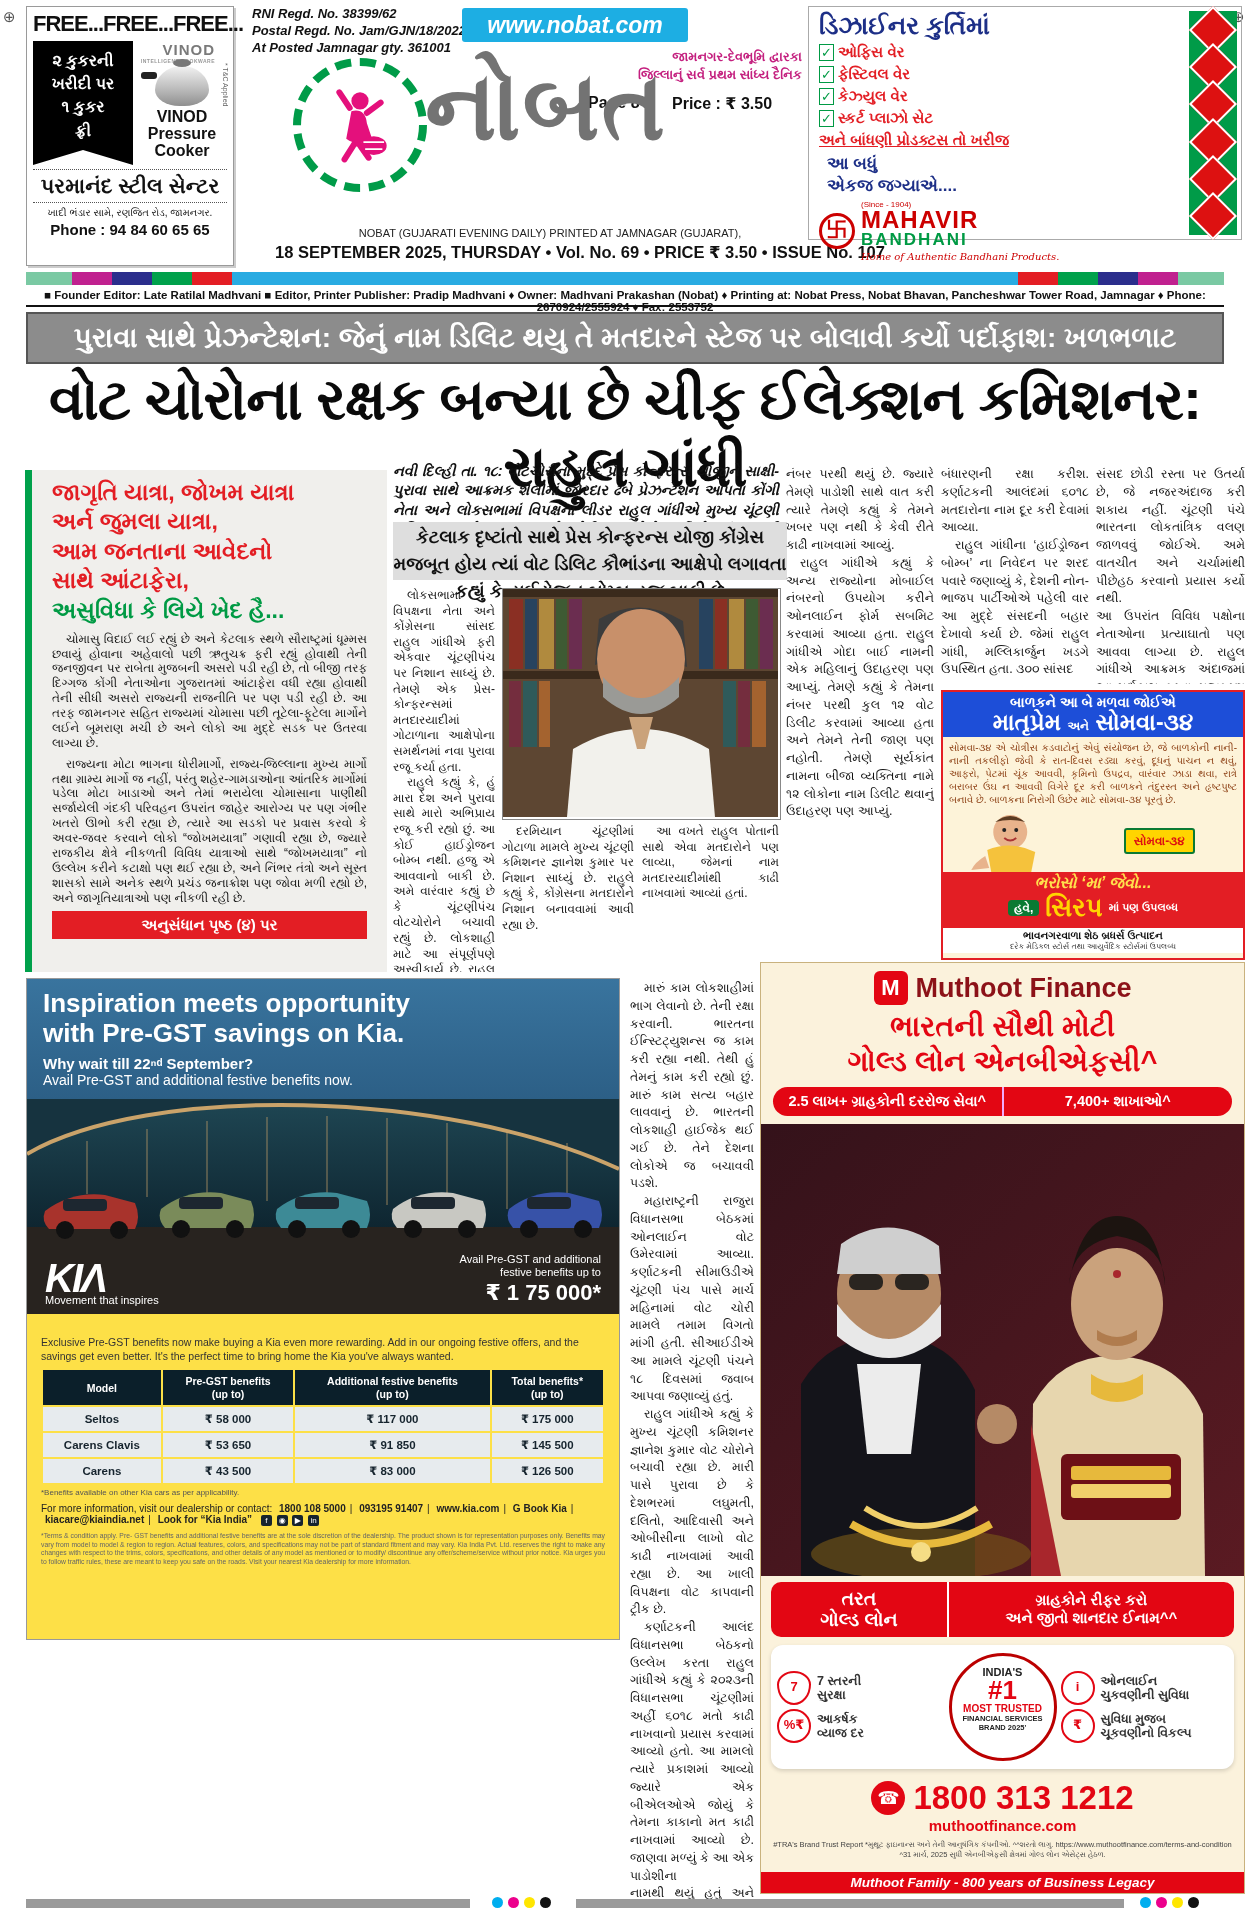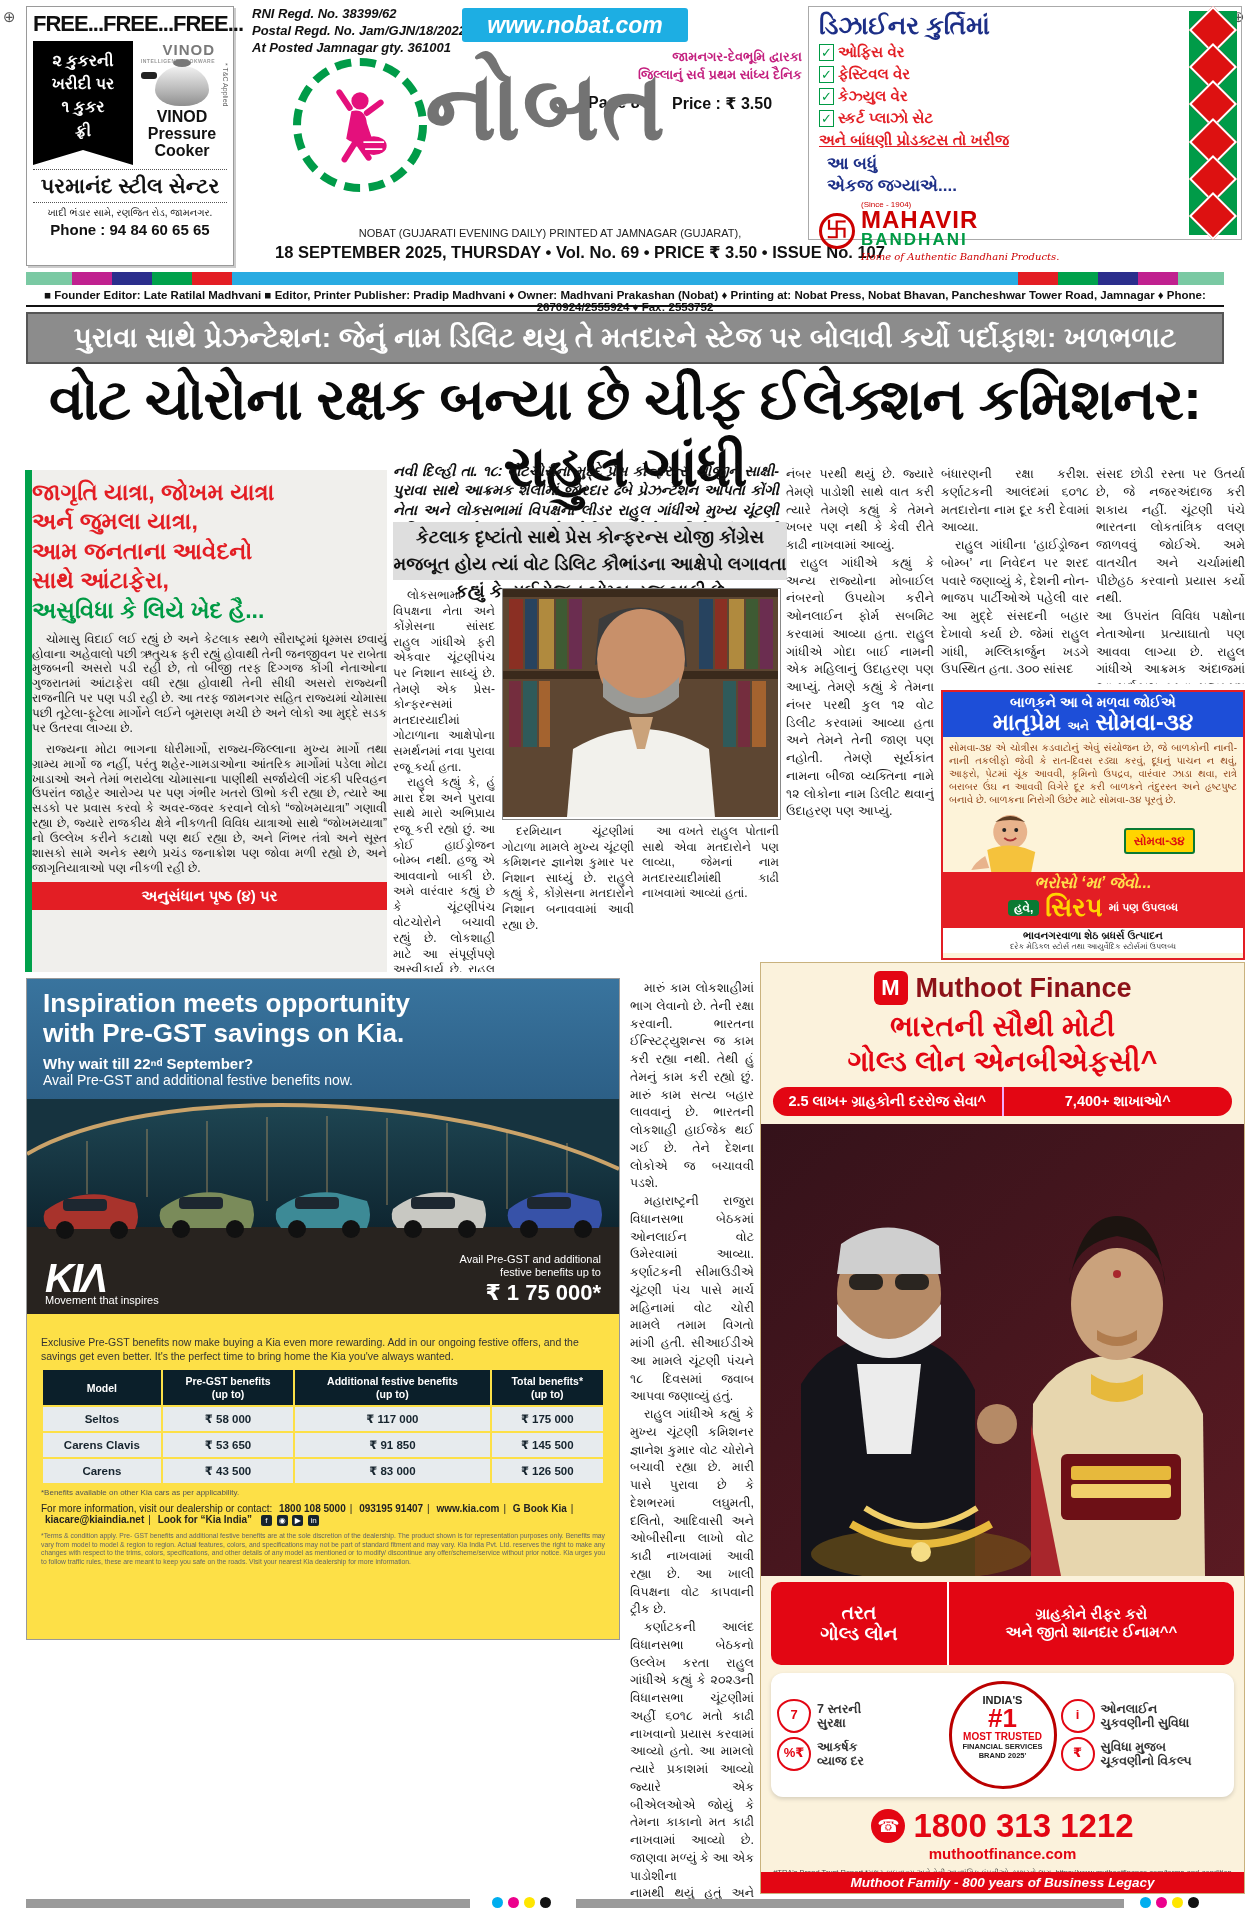--- a/index.html
+++ b/index.html
@@ -58,21 +58,21 @@
   
   .colorstrip{left:26px;top:272px;width:1198px;height:13px;display:flex;}
   .colorstrip span{height:100%;}
   .founder{left:26px;top:289px;width:1198px;text-align:center;font-size:11.5px;font-weight:bold;}
   .rule1{left:26px;top:305px;width:1198px;border-top:2px solid #111;}
   .strap{left:26px;top:312px;width:1198px;height:52px;background:#8c8c8c;border:2px solid #555;box-sizing:border-box;
          color:#fff;font-size:28px;font-weight:800;text-align:center;line-height:48px;}
   .headline{left:0;top:366px;width:1250px;text-align:center;font-size:57px;font-weight:800;letter-spacing:-1px;color:#0a0a0a;}
 
   
-  .leftbox{left:25px;top:470px;width:362px;height:502px;background:#f0efec;border-left:7px solid #00a14b;padding:8px 0;box-sizing:border-box;overflow:hidden;}
+  .leftbox{left:25px;top:470px;width:362px;height:502px;background:#f0efec;border-left:7px solid #00a14b;padding:8px 20px;box-sizing:border-box;overflow:hidden;}
   .lb-red{font-size:23px;font-weight:800;color:#e31e24;line-height:1.28;}
   .lb-green{font-size:23px;font-weight:800;color:#009a44;line-height:1.3;}
   .lb-p{font-size:12px;line-height:1.24;margin-top:6px;}
   .lb-btn{margin-top:6px;background:#e31e24;color:#fff;font-size:15px;font-weight:800;text-align:center;padding:5px 0;border:none;width:100%;}
 
   
   .lead{left:393px;top:462px;width:386px;font-size:14.5px;font-weight:bold;font-style:italic;line-height:1.33;}
   .subhead{left:393px;top:522px;width:394px;height:58px;background:#dedede;font-size:18px;font-weight:800;text-align:center;line-height:1.5;padding-top:2px;box-sizing:border-box;}
   .colA{left:393px;top:588px;width:102px;height:384px;font-size:12px;line-height:1.3;overflow:hidden;}
   .photo{left:502px;top:588px;width:277px;height:230px;border:1px solid #888;}
@@ -133,21 +133,21 @@
   .muthoot{left:760px;top:962px;width:485px;height:932px;background:#fbf2dc;border:1px solid #c9b27e;box-sizing:border-box;overflow:hidden;}
   .mu-logo-row{display:flex;align-items:center;justify-content:center;gap:8px;padding-top:8px;}
   .mu-m{width:34px;height:34px;background:#e30613;color:#fff;font-weight:800;font-size:22px;text-align:center;line-height:34px;border-radius:6px;}
   .mu-brand{font-size:27px;font-weight:800;color:#8c1218;}
   .mu-title{text-align:center;color:#e30613;font-weight:800;font-size:29px;line-height:1.2;margin-top:4px;}
   .mu-stats{margin:8px 12px 0;background:#e30613;color:#fff;border-radius:18px;display:flex;}
   .mu-stats div{flex:1;text-align:center;font-size:14.5px;font-weight:800;padding:6px 2px;}
   .mu-stats div:first-child{border-right:2px solid #f0abfc;}
   .mu-people{margin-top:8px;height:452px;}
   .mu-cta{margin:6px 10px 0;background:#e30613;border-radius:10px;color:#fff;display:flex;align-items:center;}
-  .mu-cta .c1{width:38%;text-align:center;font-size:19px;font-weight:800;line-height:1.15;padding:20px 0;border-right:2px solid #fff;}
+  .mu-cta .c1{width:38%;text-align:center;font-size:19px;font-weight:800;line-height:1.15;padding:6px 0;border-right:2px solid #fff;}
   .mu-cta .c2{flex:1;text-align:center;font-size:15px;font-weight:800;line-height:1.25;}
   .mu-feats{margin:8px 10px 0;background:#fff;border-radius:12px;display:flex;align-items:center;padding:8px 6px;box-shadow:0 2px 4px rgba(0,0,0,.15);}
   .mu-fcol{flex:1;}
   .mu-feat{display:flex;align-items:center;gap:6px;margin:4px 0;}
   .mu-ficon{width:30px;height:30px;border:2px solid #e30613;border-radius:50%;color:#e30613;font-weight:800;font-size:13px;text-align:center;line-height:27px;flex:none;}
   .mu-flabel{font-size:12.5px;font-weight:800;color:#333;line-height:1.15;}
   .mu-badge{width:108px;height:108px;border:3px solid #b00;border-radius:50%;background:#fff;text-align:center;color:#222;flex:none;margin:0 4px;padding-top:10px;box-sizing:border-box;}
   .mu-badge .b1{font-size:11px;font-weight:800;}
   .mu-badge .b2{font-size:26px;font-weight:800;color:#e30613;line-height:.95;}
   .mu-badge .b3{font-size:10px;font-weight:800;color:#e30613;}

